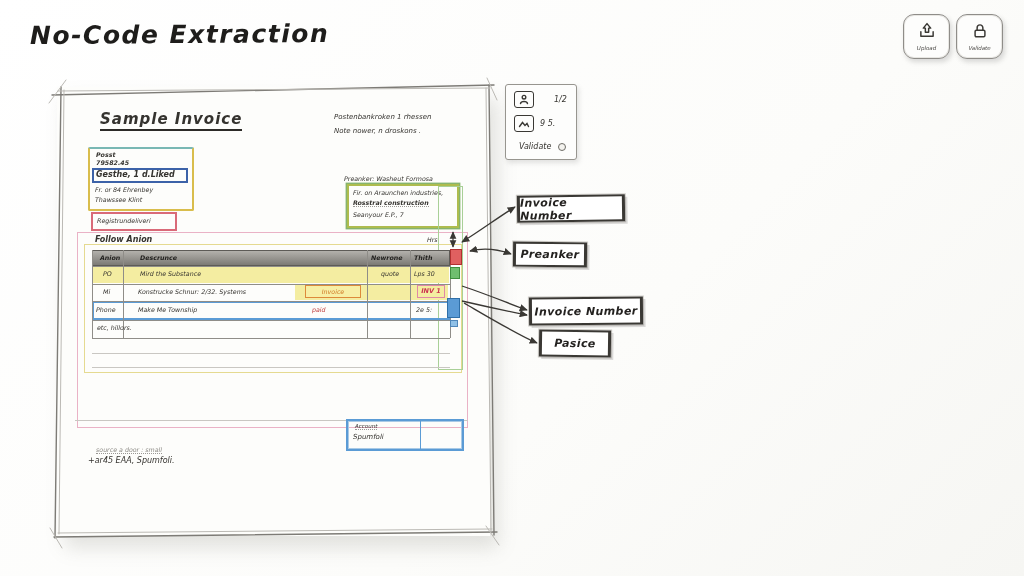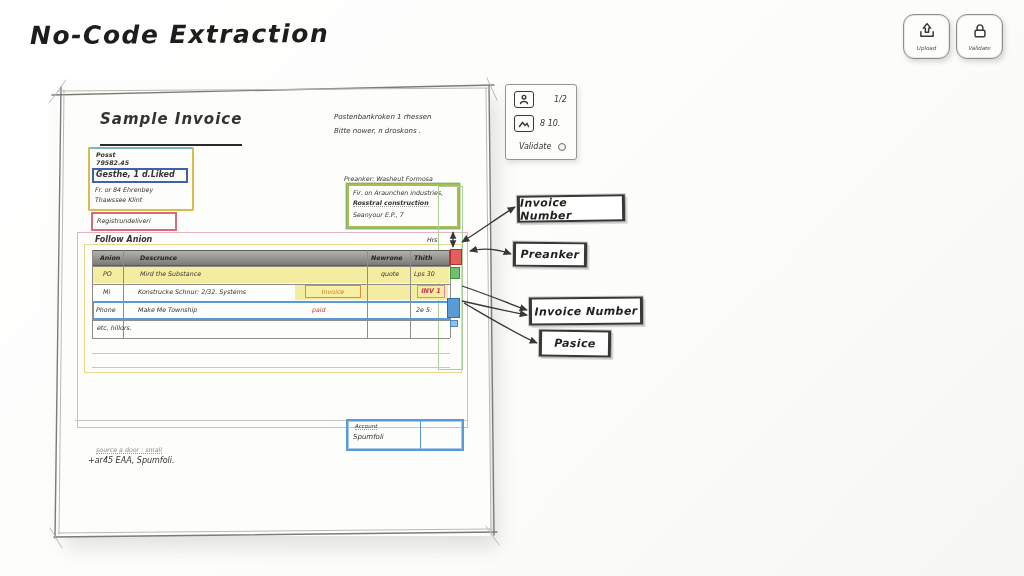--- a/index.html
+++ b/index.html
@@ -61,21 +61,21 @@
                 background:linear-gradient(#b3b1ac,#7c7a75); border:1px solid #5d5b57; }
   .row-band { position:absolute; background:#f4eda1; }
 
   
   .chip { position:absolute; background:#fff; border:2px solid #3a3834; border-left-width:3px;
           border-right-width:3px; box-shadow:2.5px 2.5px 0 rgba(70,68,64,.18), 0 0 0 1px #cfcdc8;
           display:flex; align-items:center; justify-content:center; cursor:pointer; }
   .chip span { font-size:11px; font-weight:700; font-style:italic; color:#242220; letter-spacing:.4px; }
 
   svg.overlay { position:absolute; left:0; top:0; width:1024px; height:576px; pointer-events:none; z-index:6; }
-  .underline2 { border-bottom:2px solid #2c2a27; padding-bottom:16px; }
+  .underline2 { border-bottom:2px solid #2c2a27; padding-bottom:1px; }
   .dotted-u   { border-bottom:1px dotted #9a9894; }
 </style>
 </head>
 <body>
 
 <div id="stage">
 
   <div id="page-title" class="t">No-Code Extraction</div>
 
   <div class="tool-btn" style="left:903px; top:14px;">
@@ -95,21 +95,21 @@
       </svg>
     </span>
     <span class="lbl">Validate</span>
   </div>
 
   <div id="sheet"></div>
 
   <div class="t underline2" style="left:100px; top:110px; font-size:15px; font-weight:700; letter-spacing:1px;">Sample Invoice</div>
 
   <div class="t s7" style="left:334px; top:113px;">Postenbankroken 1 rhessen</div>
-  <div class="t s7" style="left:334px; top:127px;">Bitte nower, n droskons .</div>
+  <div class="t s7" style="left:334px; top:127px;">Note nower, n droskons .</div>
 
   <div class="ann-box sender-box" style="left:88px; top:147px; width:106px; height:64px;"></div>
   <div class="t s6" style="left:96px; top:151px; font-weight:700;">Posst</div>
   <div class="t s6" style="left:96px; top:159px; font-weight:700;">79582.45</div>
   <div class="ann-box sender-hl" style="left:92px; top:168px; width:96px; height:15px;"></div>
   <div class="t s8" style="left:96px; top:170px; font-weight:700;">Gesthe, 1 d.Liked</div>
   <div class="t s6" style="left:95px; top:186px;">Fr. or 84 Ehrenbey</div>
   <div class="t s6" style="left:95px; top:196px;">Thawssee Klint</div>
 
   <div class="ann-box ref-box" style="left:91px; top:212px; width:86px; height:19px;"></div>
@@ -188,21 +188,21 @@
           <circle cx="6" cy="3.2" r="1.8"></circle>
           <path d="M2.5 9.5 C3 6.8 9 6.8 9.5 9.5"></path>
         </svg>
     </div>
     <div class="t s8" style="left:48px; top:10px;">1/2</div>
     <div class="mini-icon" style="left:8px; top:30px;">
       <svg width="12" height="11" viewBox="0 0 12 11">
           <path d="M1.5 8.5 L4.5 4.5 L7 7.5 L9 5.5 L10.5 8.5"></path>
         </svg>
     </div>
-    <div class="t s8" style="left:34px; top:34px;">8 10.</div>
+    <div class="t s8" style="left:34px; top:34px;">9 5.</div>
     <div class="t s8" style="left:13px; top:57px;">Validate</div>
     <div id="validate-toggle"></div>
   </div>
 
   <div class="chip" style="left:517px; top:195px; width:108px; height:27px; transform:rotate(-0.8deg);">
     <span>Invoice Number</span>
   </div>
   <div class="chip" style="left:513px; top:242px; width:74px; height:25px; transform:rotate(0.6deg);">
     <span>Preanker</span>
   </div>

